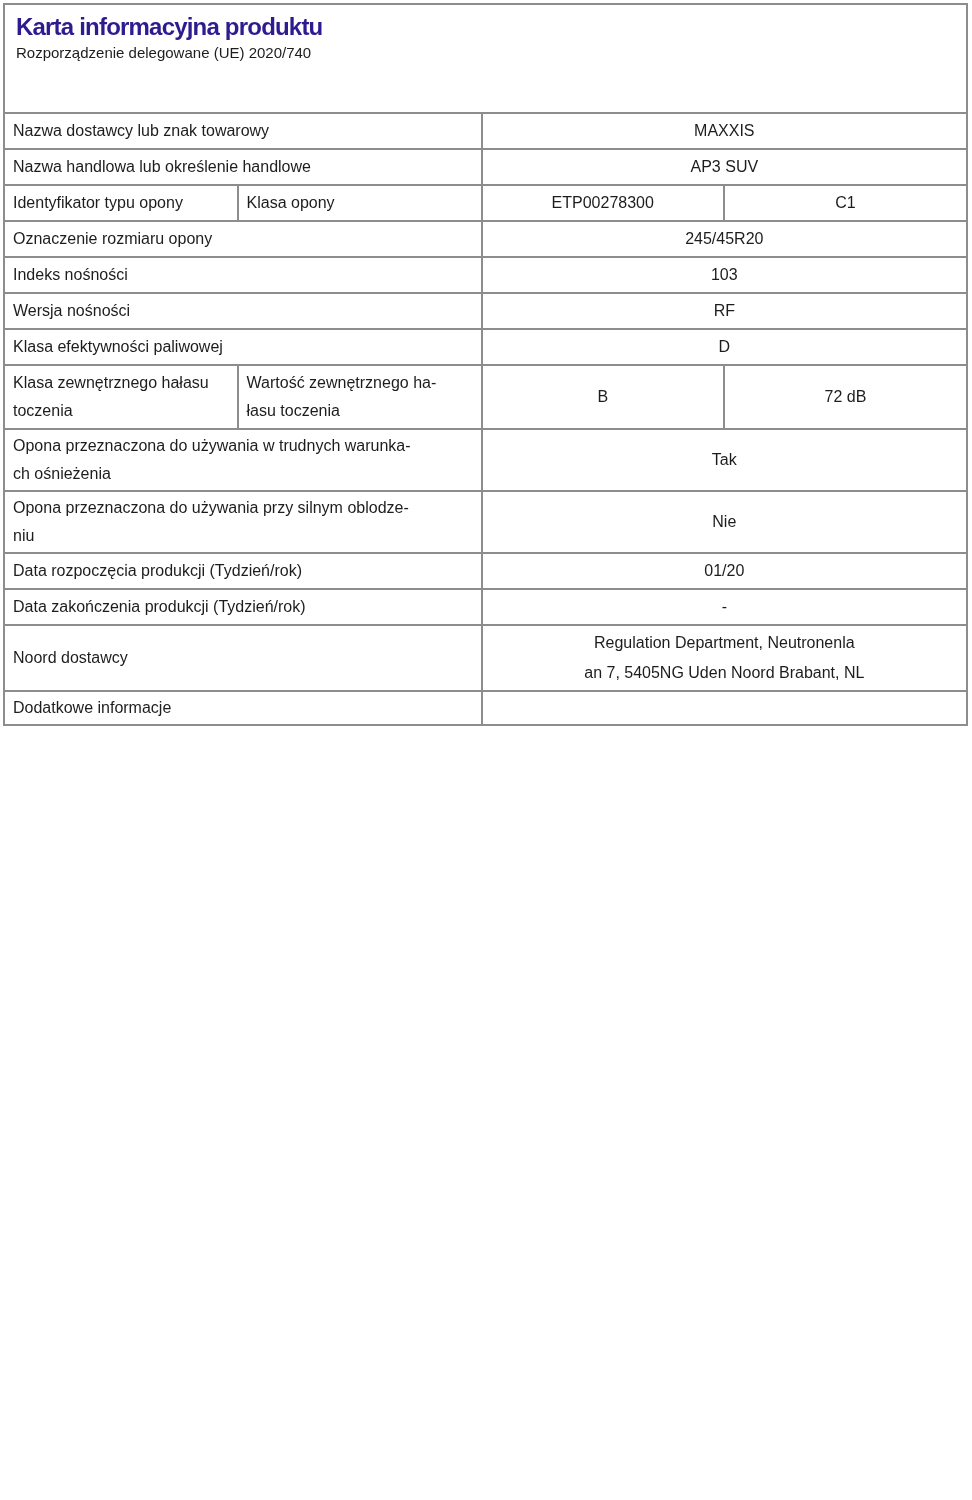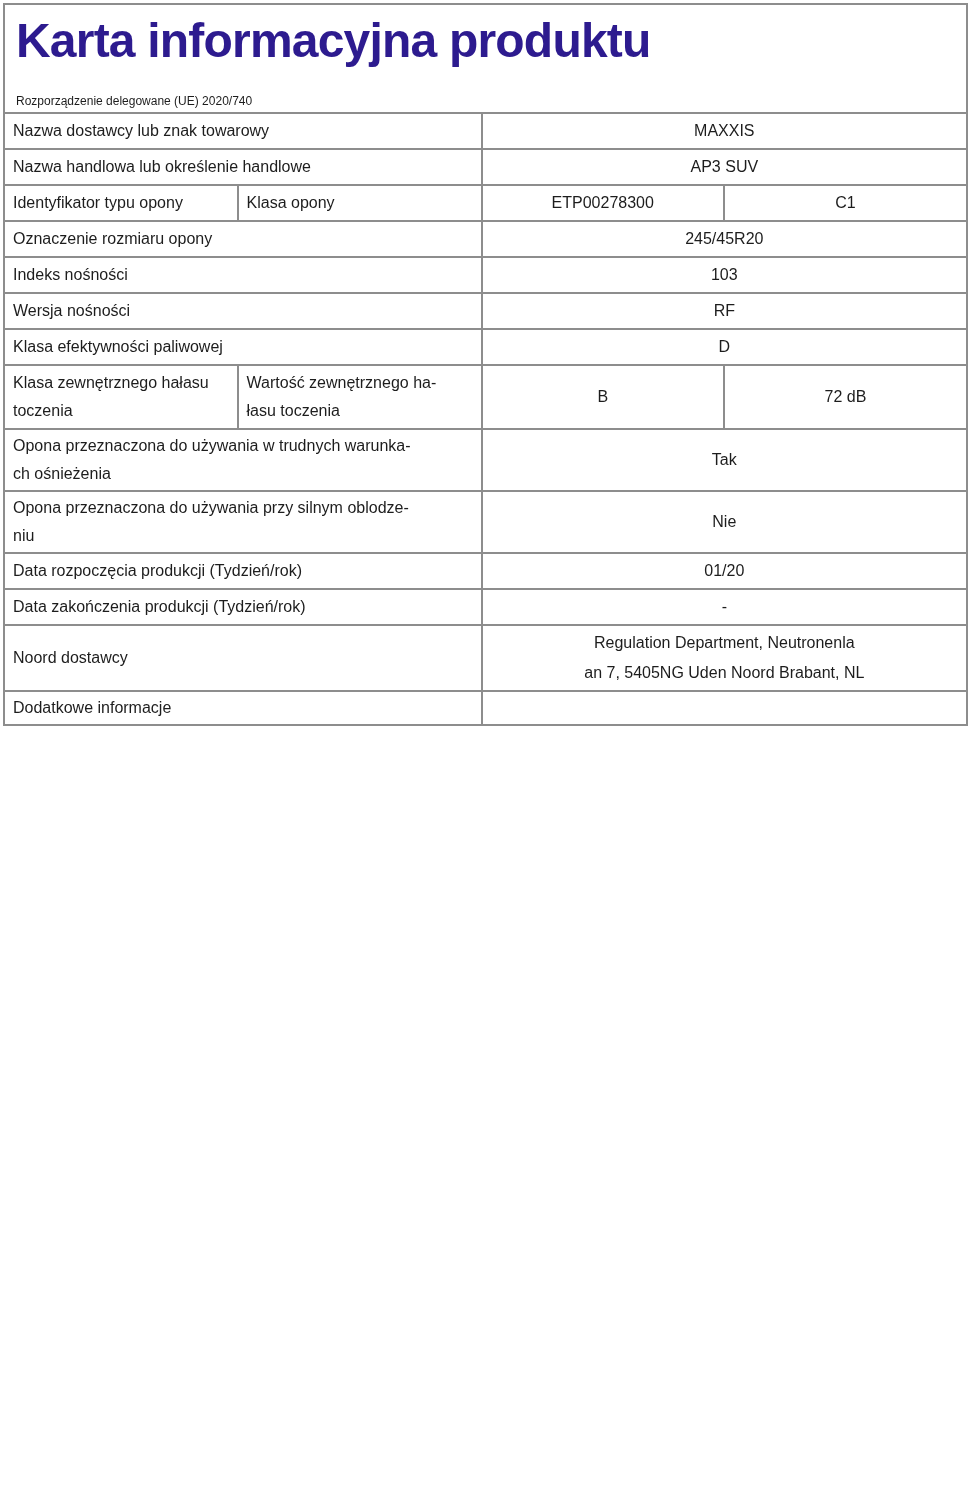--- a/index.html
+++ b/index.html
@@ -24,30 +24,30 @@
     width:965px;
     border:2px solid var(--border-color);
     background:#fff;
   }
   .doc-header{
     height:107px;
     padding:8px 12px 0 11px;
   }
   .doc-title{
     margin:0;
-    font-size:48px;
+    font-size:24px;
     line-height:1.18;
     font-weight:bold;
     letter-spacing:-0.8px;
     color:var(--title-color);
     white-space:nowrap;
   }
   .doc-subtitle{
-    margin-top:24px;
-    font-size:12px;
+    margin-top:3px;
+    font-size:15px;
     color:var(--text-color);
   }
   table.info{
     width:100%;
     border-collapse:collapse;
     table-layout:fixed;
     padding-left:24px;
   }
   table.info td{
     border:2px solid var(--border-color);

